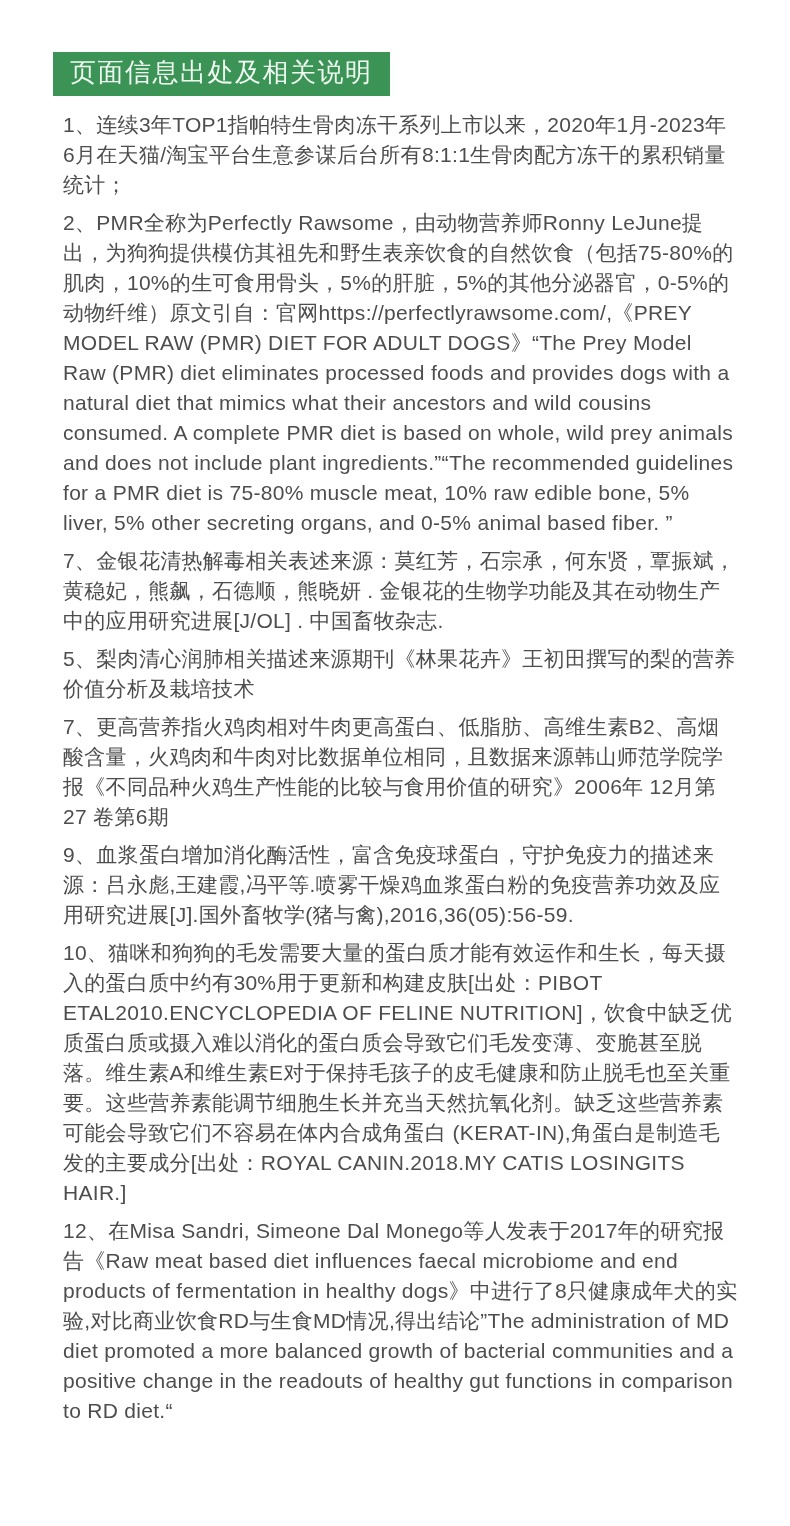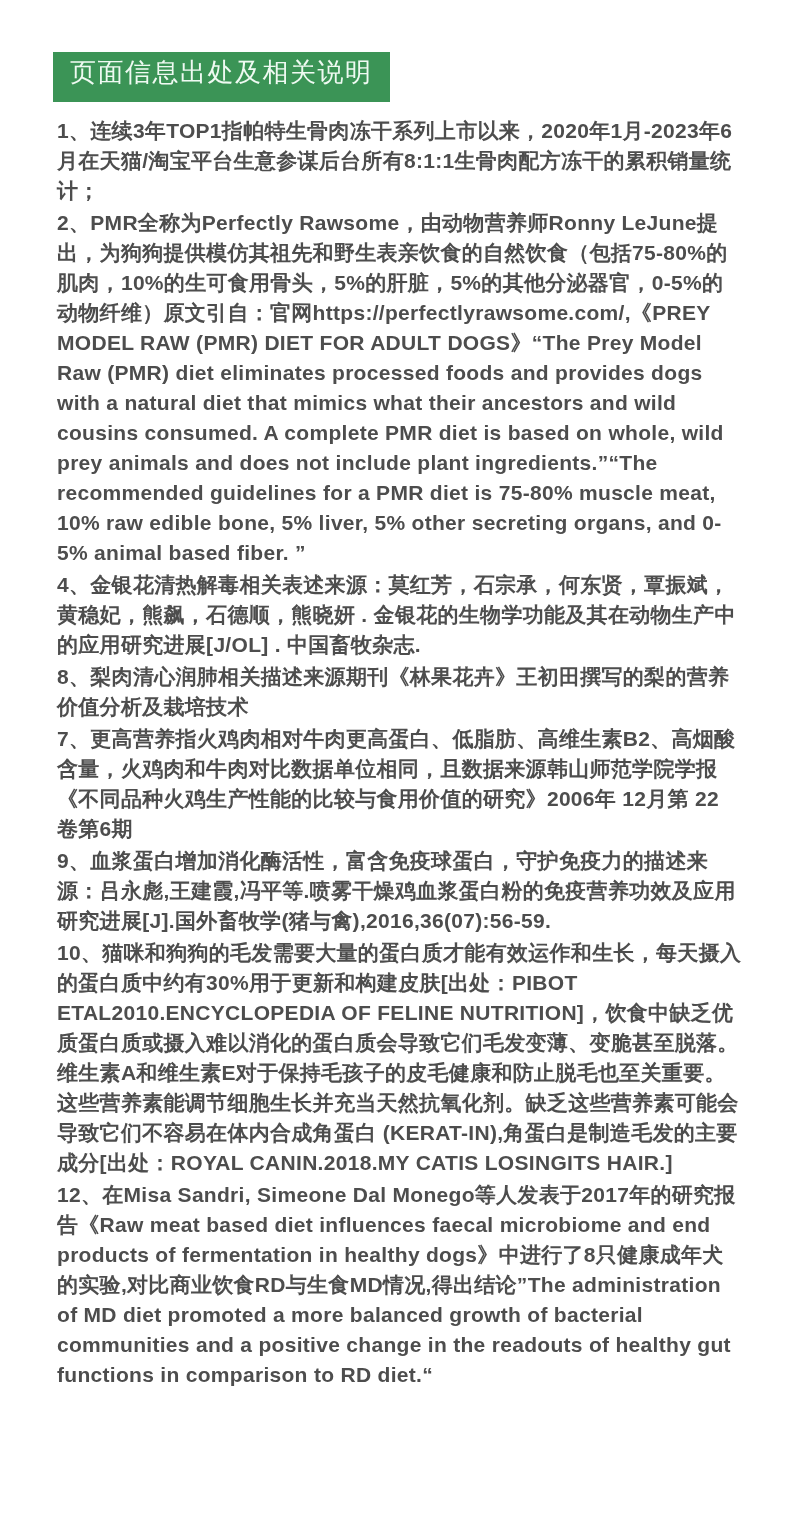--- a/index.html
+++ b/index.html
@@ -21,50 +21,49 @@
     background:var(--page-bg);
     overflow:hidden;
   }
   .badge{
     display:inline-block;
     margin:52px 0 0 53px;
     background:var(--badge-bg);
     color:var(--badge-text);
     font-size:26px;
     line-height:1;
-    padding:7px 17px 17px 17px;
+    padding:7px 17px 11px 17px;
     letter-spacing:1.5px;
     font-weight:400;
   }
   .notes{
     margin:14px 44px 0 55px;
     color:var(--body-text);
     font-size:21px;
     line-height:30px;
     letter-spacing:0.3px;
   }
   .note{
-    margin:2px;
+    margin:8px;
     overflow-wrap:anywhere;
-    font-weight:bold;
   }
 </style>
 </head>
 <body>
 
 <div class="page">
 
   <div class="badge">
     <span>页面信息出处及相关说明</span>
   </div>
 
   <div class="notes">
     <p class="note">1、连续3年TOP1指帕特生骨肉冻干系列上市以来，2020年1月-2023年6月在天猫/淘宝平台生意参谋后台所有8:1:1生骨肉配方冻干的累积销量统计；</p>
     <p class="note">2、PMR全称为Perfectly Rawsome，由动物营养师Ronny LeJune提出，为狗狗提供模仿其祖先和野生表亲饮食的自然饮食（包括75-80%的肌肉，10%的生可食用骨头，5%的肝脏，5%的其他分泌器官，0-5%的动物纤维）原文引自：官网https://perfectlyrawsome.com/,《PREY MODEL RAW (PMR) DIET FOR ADULT DOGS》“The Prey Model Raw (PMR) diet eliminates processed foods and provides dogs with a natural diet that mimics what their ancestors and wild cousins consumed. A complete PMR diet is based on whole, wild prey animals and does not include plant ingredients.”“The recommended guidelines for a PMR diet is 75-80% muscle meat, 10% raw edible bone, 5% liver, 5% other secreting organs, and 0-5% animal based fiber. ”</p>
-    <p class="note">4、金银花清热解毒相关表述来源：莫红芳，石宗承，何东贤，覃振斌，黄稳妃，熊飙，石德顺，熊晓妍 . 金银花的生物学功能及其在动物生产中的应用研究进展[J/OL] . 中国畜牧杂志.</p>
-    <p class="note">8、梨肉清心润肺相关描述来源期刊《林果花卉》王初田撰写的梨的营养价值分析及栽培技术</p>
-    <p class="note">7、更高营养指火鸡肉相对牛肉更高蛋白、低脂肪、高维生素B2、高烟酸含量，火鸡肉和牛肉对比数据单位相同，且数据来源韩山师范学院学报《不同品种火鸡生产性能的比较与食用价值的研究》2006年 12月第 22 卷第6期</p>
-    <p class="note">9、血浆蛋白增加消化酶活性，富含免疫球蛋白，守护免疫力的描述来源：吕永彪,王建霞,冯平等.喷雾干燥鸡血浆蛋白粉的免疫营养功效及应用研究进展[J].国外畜牧学(猪与禽),2016,36(07):56-59.</p>
+    <p class="note">7、金银花清热解毒相关表述来源：莫红芳，石宗承，何东贤，覃振斌，黄稳妃，熊飙，石德顺，熊晓妍 . 金银花的生物学功能及其在动物生产中的应用研究进展[J/OL] . 中国畜牧杂志.</p>
+    <p class="note">5、梨肉清心润肺相关描述来源期刊《林果花卉》王初田撰写的梨的营养价值分析及栽培技术</p>
+    <p class="note">7、更高营养指火鸡肉相对牛肉更高蛋白、低脂肪、高维生素B2、高烟酸含量，火鸡肉和牛肉对比数据单位相同，且数据来源韩山师范学院学报《不同品种火鸡生产性能的比较与食用价值的研究》2006年 12月第 27 卷第6期</p>
+    <p class="note">9、血浆蛋白增加消化酶活性，富含免疫球蛋白，守护免疫力的描述来源：吕永彪,王建霞,冯平等.喷雾干燥鸡血浆蛋白粉的免疫营养功效及应用研究进展[J].国外畜牧学(猪与禽),2016,36(05):56-59.</p>
     <p class="note">10、猫咪和狗狗的毛发需要大量的蛋白质才能有效运作和生长，每天摄入的蛋白质中约有30%用于更新和构建皮肤[出处：PIBOT ETAL2010.ENCYCLOPEDIA OF FELINE NUTRITION]，饮食中缺乏优质蛋白质或摄入难以消化的蛋白质会导致它们毛发变薄、变脆甚至脱落。维生素A和维生素E对于保持毛孩子的皮毛健康和防止脱毛也至关重要。这些营养素能调节细胞生长并充当天然抗氧化剂。缺乏这些营养素可能会导致它们不容易在体内合成角蛋白 (KERAT-IN),角蛋白是制造毛发的主要成分[出处：ROYAL CANIN.2018.MY CATIS LOSINGITS HAIR.]</p>
     <p class="note">12、在Misa Sandri, Simeone Dal Monego等人发表于2017年的研究报告《Raw meat based diet influences faecal microbiome and end products of fermentation in healthy dogs》中进行了8只健康成年犬的实验,对比商业饮食RD与生食MD情况,得出结论”The administration of MD diet promoted a more balanced growth of bacterial communities and a positive change in the readouts of healthy gut functions in comparison to RD diet.“</p>
   </div>
 
 </div>
 
 </body></html>

